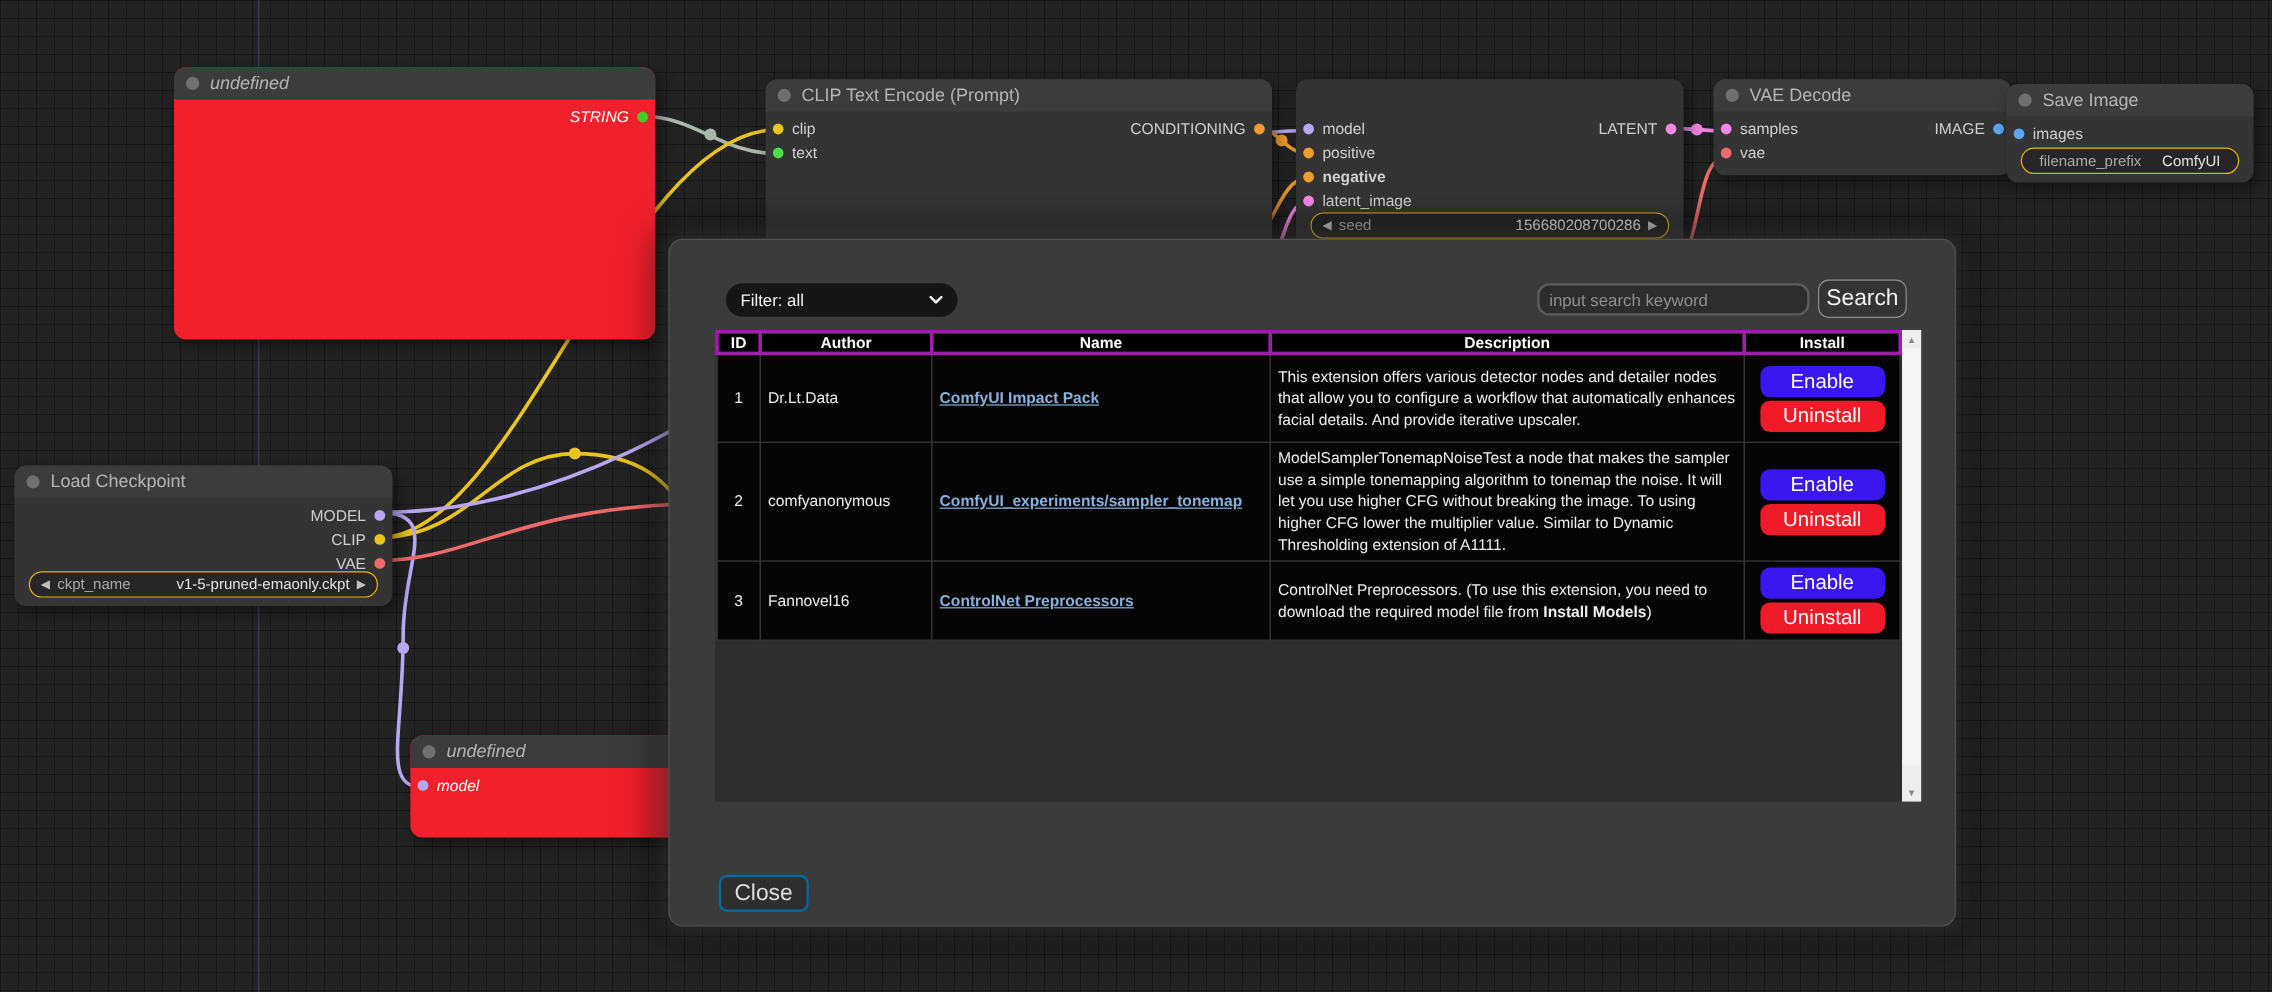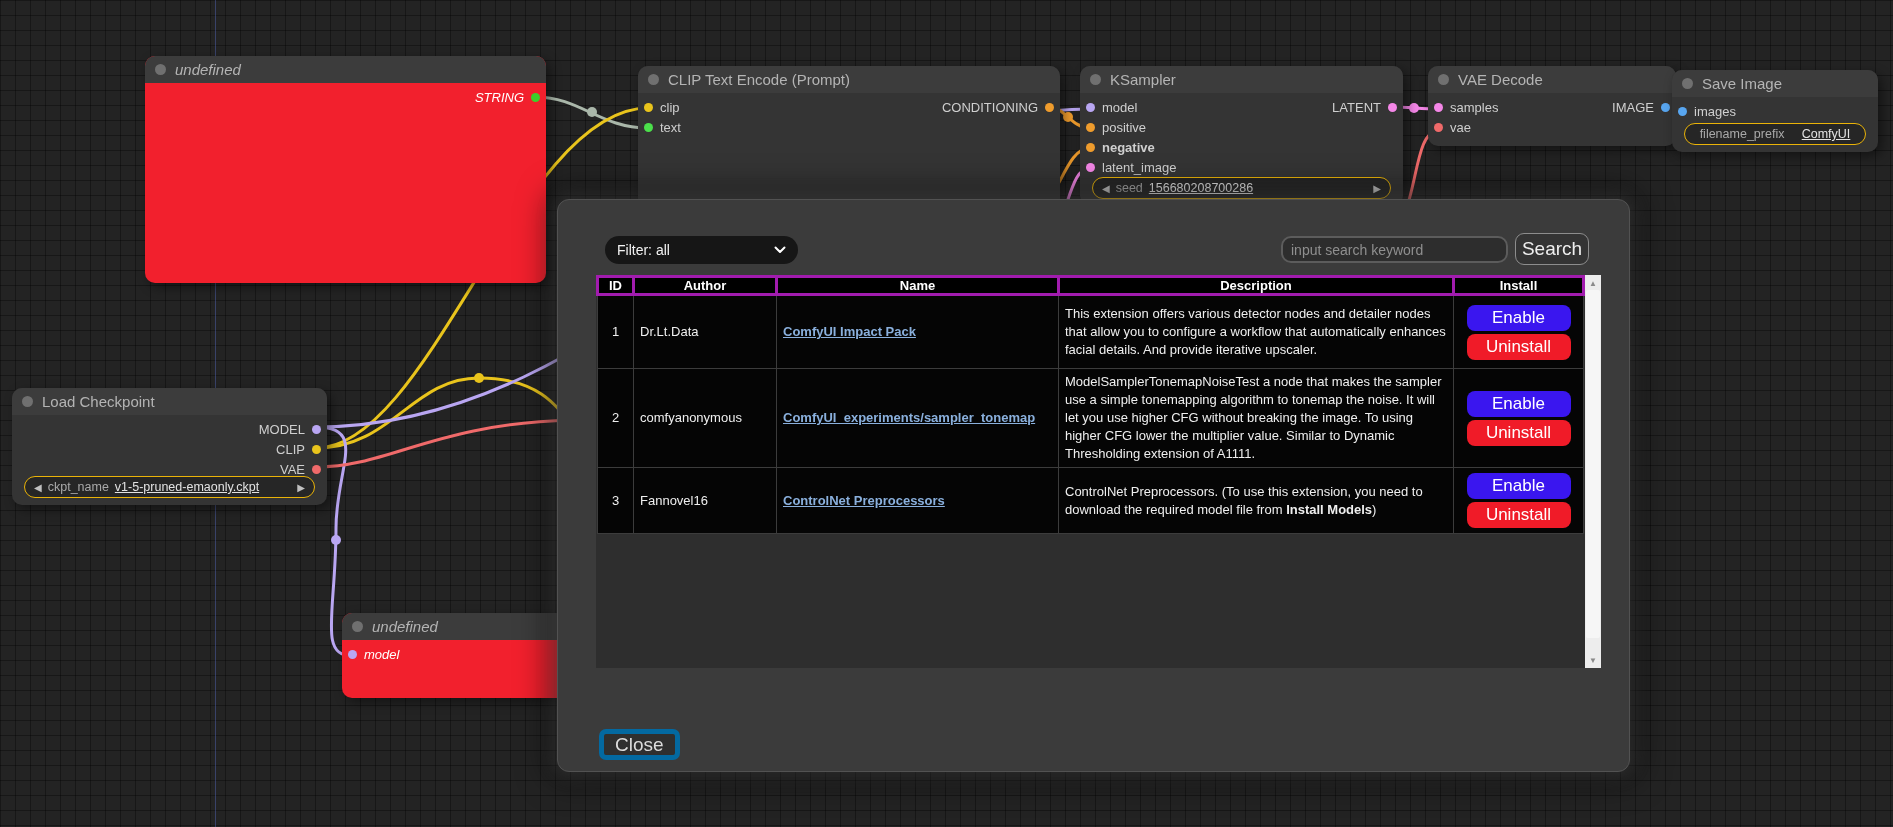--- a/index.html
+++ b/index.html
@@ -25,21 +25,21 @@
   .title-dot { width:11px; height:11px; border-radius:50%; background:#707070; flex:none; }
   .slot { position:absolute; height:18px; display:flex; align-items:center; gap:7px;
           font-size:13px; color:#cfcfcf; }
   .slot.in  { left:6px; }
   .slot.out { right:6px; flex-direction:row-reverse; }
   .node.error .slot { color:#ffffff; }
   .sdot { width:9px; height:9px; border-radius:50%; flex:none; }
   .widget { position:absolute; left:12px; right:12px; height:22px; background:#262626;
             border:1px solid #eab308; border-radius:12px; display:flex; align-items:center;
             font-size:12.5px; color:#a9a9a9; padding:0 9px; gap:6px; }
-  .widget .wval { flex:1; text-align:left; color:#e2e2e2;text-decoration:underline; }
+  .widget .wval { flex:1; text-align:right; color:#e2e2e2; }
   .widget .warr { color:#c0c0c0; font-size:10px; }
   .widget.widget-text { justify-content:space-around; }
   .widget.widget-text .wval { flex:none; }
 
   
   .modal { position:absolute; left:557px; top:199px; width:1073px; height:573px;
            background:#3b3b3b; border:1px solid #525252; border-radius:12px; z-index:5;
            box-shadow:0 0 30px 10px rgba(0,0,0,.5), 0 0 18px 2px rgba(195,195,195,.28); }
   .filter-select { position:absolute; left:47px; top:36px; width:193px; height:28px;
                    background:#161616; border-radius:14px; display:flex; align-items:center;
@@ -66,21 +66,21 @@
   .rowbtn { display:block; margin:3px auto; width:104px; height:26px; border:none;
             border-radius:8px; color:#fff; font-size:17px; line-height:24px;
             font-family:"Liberation Sans",sans-serif; }
   .scrollbar { width:16px; height:393px; background:#ededed; position:relative; flex:none; }
   .sb-arrow { position:absolute; left:0; width:16px; height:14px; color:#8a8a8a;
               font-size:8px; display:flex; align-items:center; justify-content:center; }
   .sb-arrow.up { top:1px; } .sb-arrow.down { bottom:1px; }
   .sb-thumb { position:absolute; left:1px; right:1px; top:15px; height:348px;
               background:#f6f6f6; border-radius:2px; }
   .close-btn { position:absolute; left:41px; top:529px; height:31px; padding:0 11px;
-               background:#2f2f2f; border:5px solid #0369a1; border-radius:7px;
+               background:#2f2f2f; border:2px solid #0369a1; border-radius:7px;
                color:#dcdcdc; font-size:19px; font-family:"Liberation Sans",sans-serif; }
 </style>
 </head>
 <body>
 
 <div class="screen">
   <div class="axis-line"></div>
   <svg class="wires" width="1893" height="827">
       <path d="M 536,97 C 580,97 600,128 648,128" stroke="#aab7aa" fill="none" stroke-width="3" stroke-linecap="round"></path>
       <circle cx="592" cy="112" r="5" fill="#aab7aa"></circle>
@@ -124,24 +124,20 @@
         <div class="slot in" style="top: 52px;">
           <span class="sdot" style="background: rgb(75, 224, 75);"></span>
           <span>text</span>
         </div>
         <div class="slot out" style="top: 32px;">
           <span class="sdot" style="background: rgb(239, 156, 45);"></span>
           <span>CONDITIONING</span>
         </div>
       </div>
       <div class="node" style="left: 1080px; top: 66px; width: 323px; height: 140px;">
-        <div class="node-title">
-          <span class="title-dot"></span>
-          <span>KSampler</span>
-        </div>
         <div class="slot in" style="top: 32px;">
           <span class="sdot" style="background: rgb(185, 166, 242);"></span>
           <span>model</span>
         </div>
         <div class="slot in" style="top: 52px;">
           <span class="sdot" style="background: rgb(239, 156, 45);"></span>
           <span>positive</span>
         </div>
         <div class="slot in" style="top: 72px; font-weight: bold;">
           <span class="sdot" style="background: rgb(239, 156, 45);"></span>

